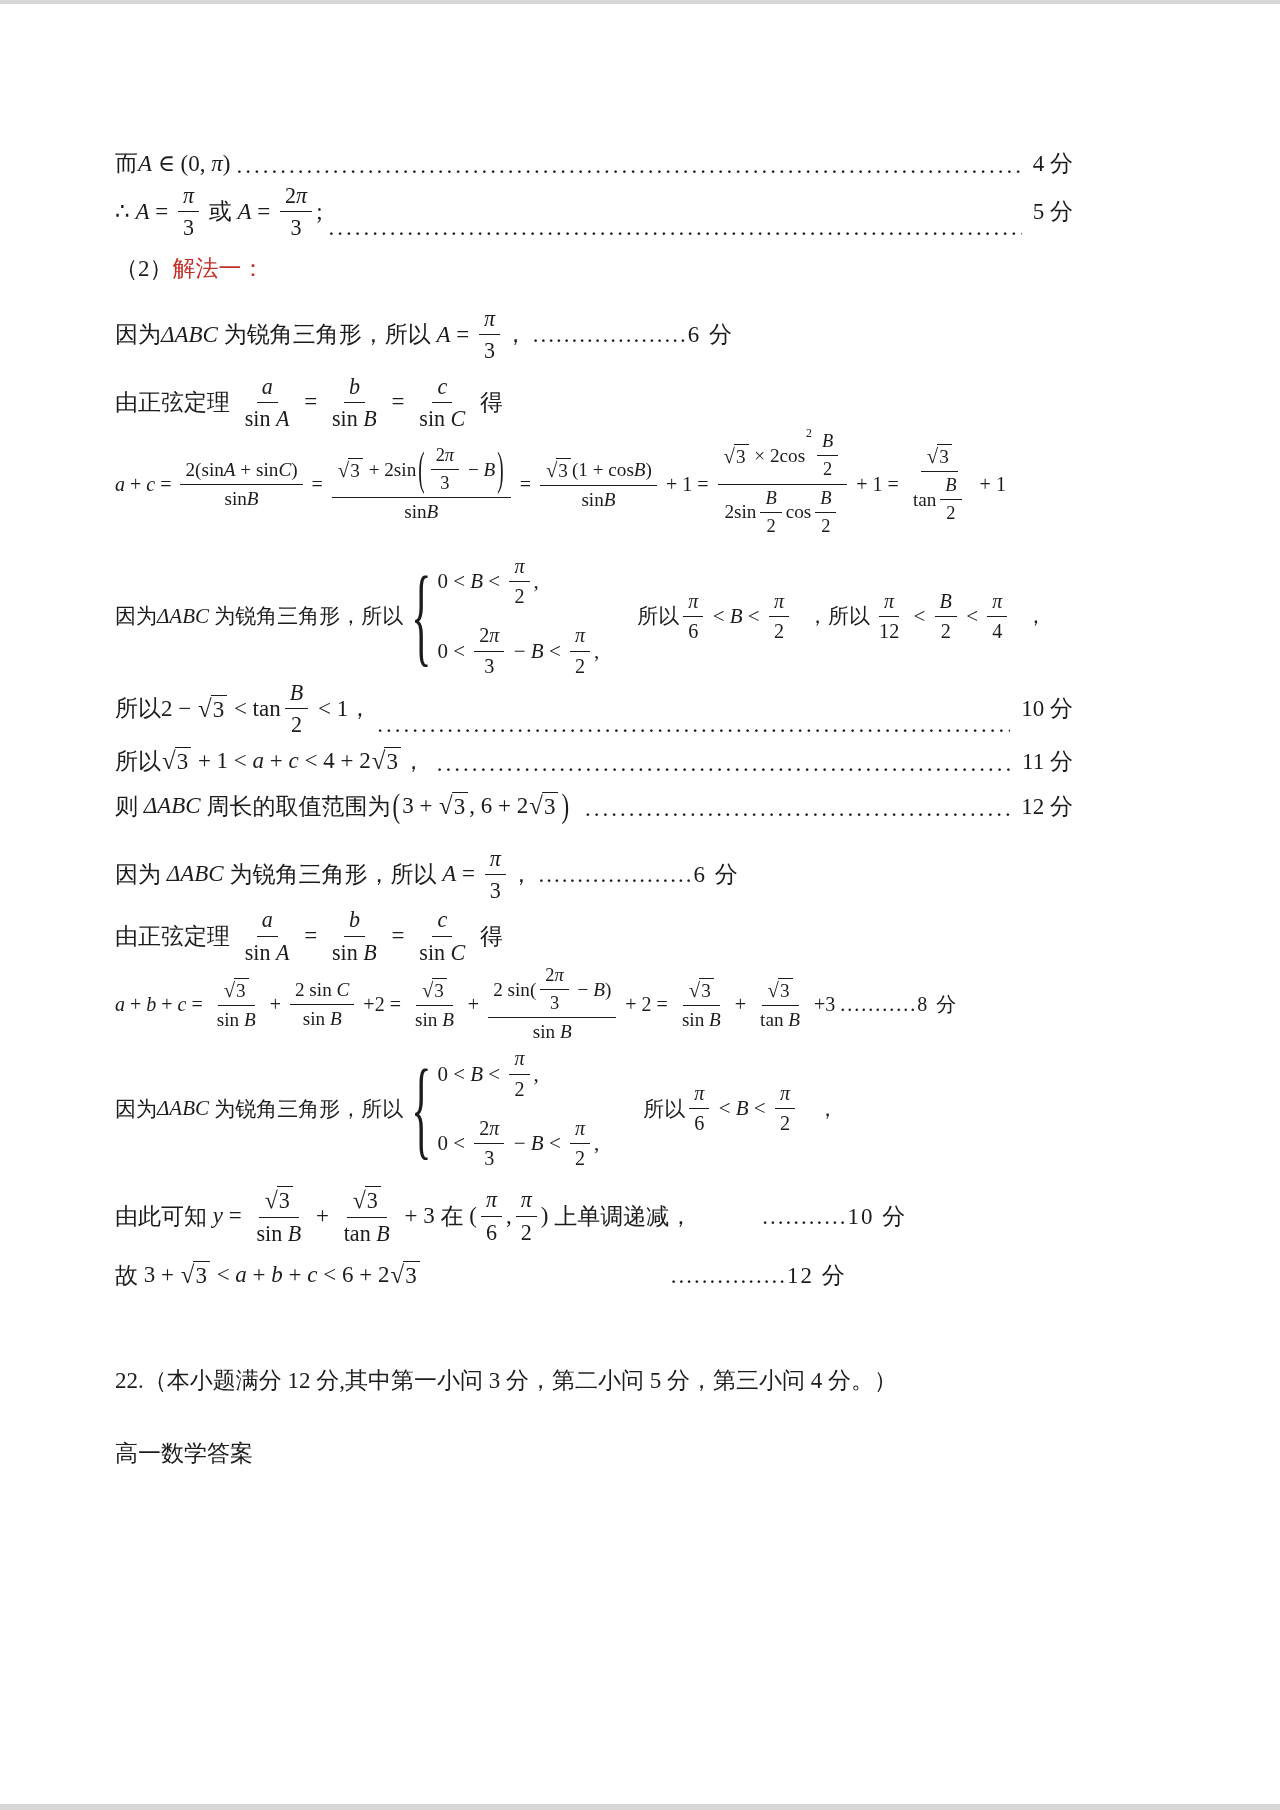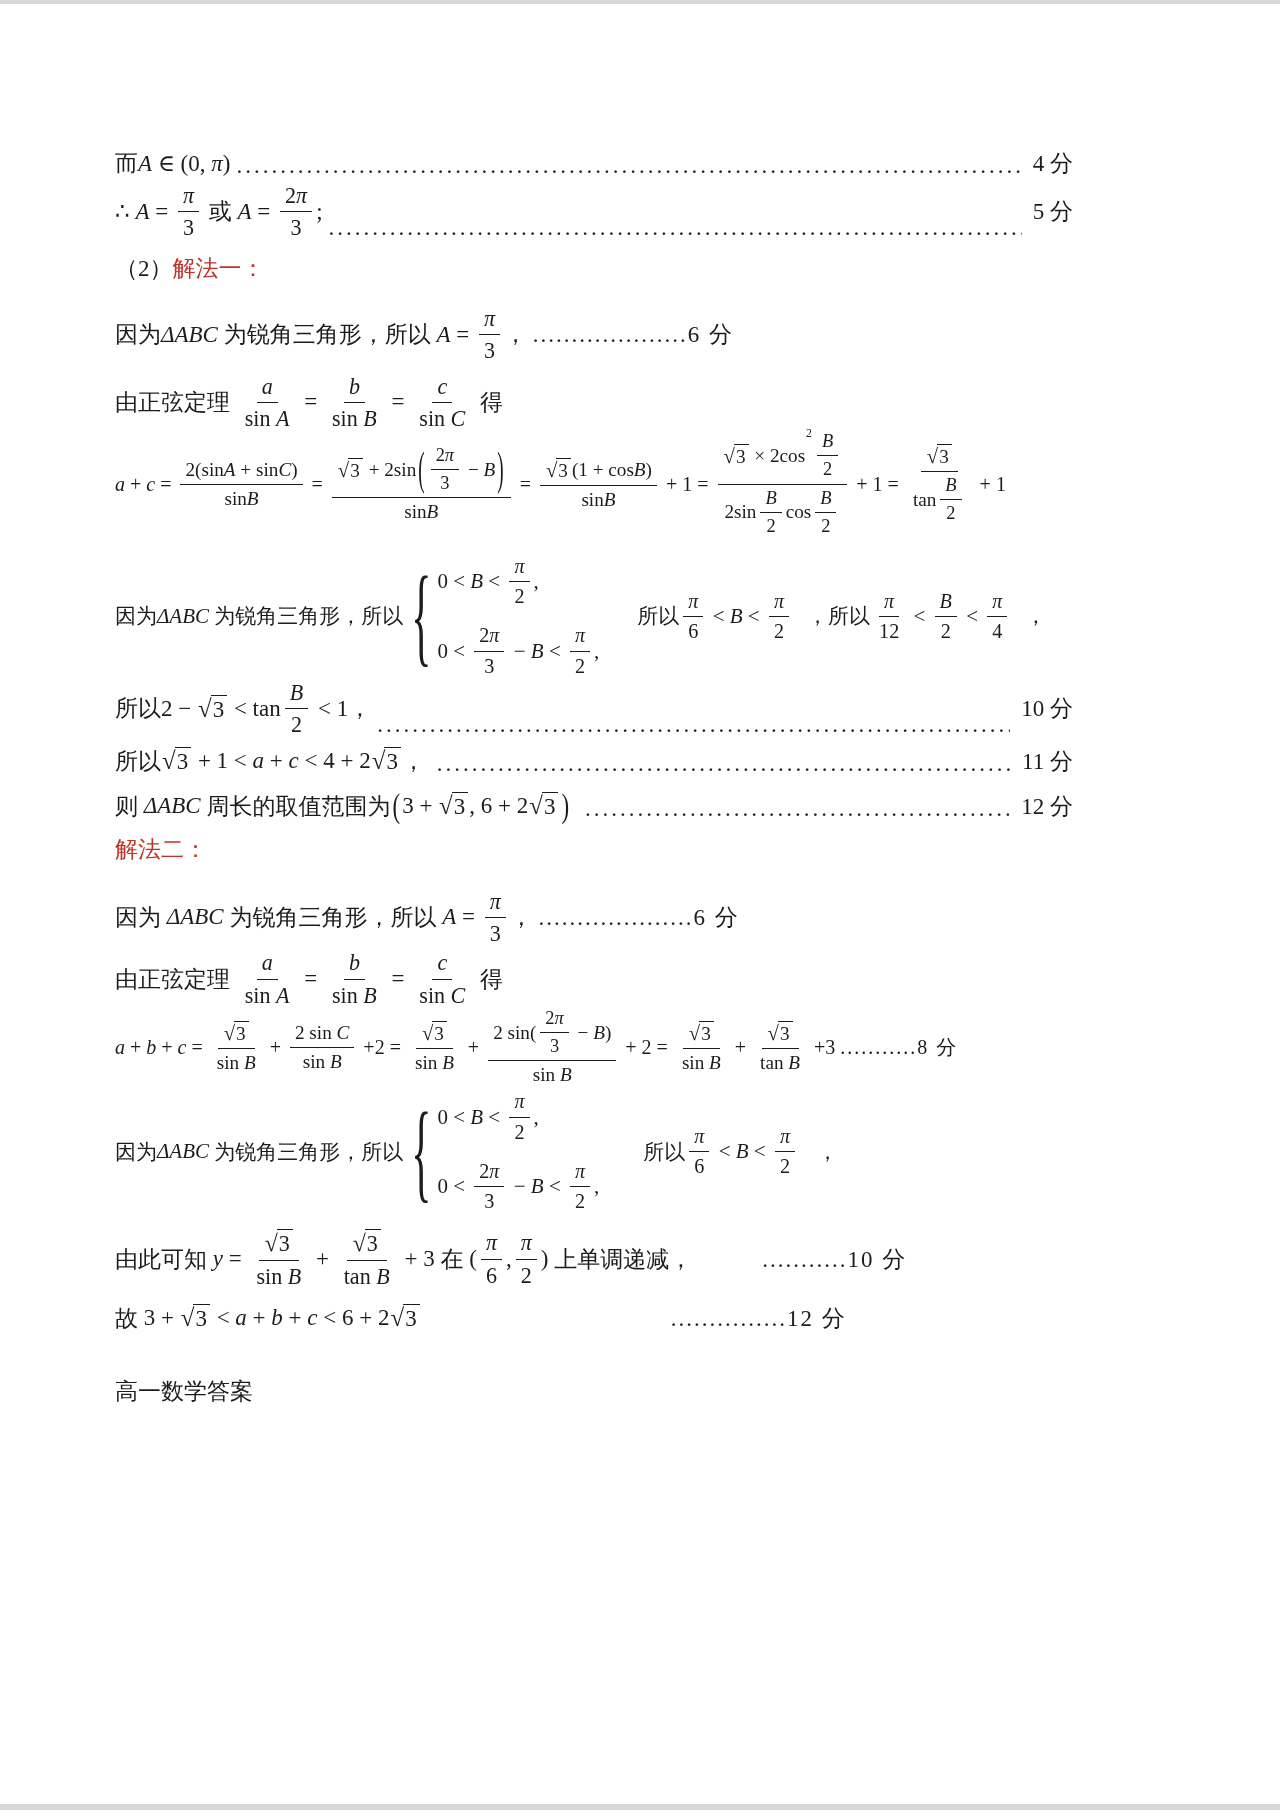--- a/index.html
+++ b/index.html
@@ -53,27 +53,27 @@
     <div class="line" style="margin-top: 8px; width: 958px;"><span class="tk-c">而</span><span class="tk-m">A</span><span class="tk-f"> ∈ (0, </span><span class="tk-m">π</span><span class="tk-f">)</span><span class="tk-lead">....................................................................................................................................................................................................................................................................</span><span class="tk-score">4 分</span></div>
     <div class="line" style="margin-top: 4px; width: 958px;"><span class="tk-f">∴ </span><span class="tk-m">A</span><span class="tk-f"> = </span><span class="tk-frac"><span class="tk-num"><span class="tk-m">π</span></span><span class="tk-den"><span class="tk-f">3</span></span></span><span class="tk-c"> 或 </span><span class="tk-m">A</span><span class="tk-f"> = </span><span class="tk-frac"><span class="tk-num"><span class="tk-f">2</span><span class="tk-m">π</span></span><span class="tk-den"><span class="tk-f">3</span></span></span><span class="tk-f">;</span><span class="tk-lead">....................................................................................................................................................................................................................................................................</span><span class="tk-score">5 分</span></div>
     <div class="line" style="margin-top: 12px;"><span class="tk-c">（2）</span><span class="tk-red">解法一：</span></div>
     <div class="line" style="margin-top: 22px;"><span class="tk-c">因为</span><span class="tk-m">ΔABC</span><span class="tk-c"> 为锐角三角形，所以 </span><span class="tk-m">A</span><span class="tk-f"> = </span><span class="tk-frac"><span class="tk-num"><span class="tk-m">π</span></span><span class="tk-den"><span class="tk-f">3</span></span></span><span class="tk-c">， </span><span class="tk-dots">....................6 分</span></div>
     <div class="line" style="margin-top: 10px;"><span class="tk-c">由正弦定理 </span><span class="tk-frac"><span class="tk-num"><span class="tk-m">a</span></span><span class="tk-den"><span class="tk-f">sin </span><span class="tk-m">A</span></span></span><span class="tk-f"> = </span><span class="tk-frac"><span class="tk-num"><span class="tk-m">b</span></span><span class="tk-den"><span class="tk-f">sin </span><span class="tk-m">B</span></span></span><span class="tk-f"> = </span><span class="tk-frac"><span class="tk-num"><span class="tk-m">c</span></span><span class="tk-den"><span class="tk-f">sin </span><span class="tk-m">C</span></span></span><span class="tk-c"> 得</span></div>
     <div class="line" style="margin-top: 0px; font-size: 20px;"><span class="tk-m">a</span><span class="tk-f"> + </span><span class="tk-m">c</span><span class="tk-f"> = </span><span class="tk-frac"><span class="tk-num"><span class="tk-f">2(sin</span><span class="tk-m">A</span><span class="tk-f"> + sin</span><span class="tk-m">C</span><span class="tk-f">)</span></span><span class="tk-den"><span class="tk-f">sin</span><span class="tk-m">B</span></span></span><span class="tk-f"> = </span><span class="tk-frac"><span class="tk-num"><span class="tk-sqrt"><span class="tk-rad">√</span><span class="tk-bar">3</span></span><span class="tk-f"> + 2sin</span><span class="tk-p" style="transform: scaleY(2.4);">(</span><span class="tk-frac"><span class="tk-num"><span class="tk-f">2</span><span class="tk-m">π</span></span><span class="tk-den"><span class="tk-f">3</span></span></span><span class="tk-f"> − </span><span class="tk-m">B</span><span class="tk-p" style="transform: scaleY(2.4);">)</span></span><span class="tk-den"><span class="tk-f">sin</span><span class="tk-m">B</span></span></span><span class="tk-f"> = </span><span class="tk-frac"><span class="tk-num"><span class="tk-sqrt"><span class="tk-rad">√</span><span class="tk-bar">3</span></span><span class="tk-f">(1 + cos</span><span class="tk-m">B</span><span class="tk-f">)</span></span><span class="tk-den"><span class="tk-f">sin</span><span class="tk-m">B</span></span></span><span class="tk-f"> + 1 = </span><span class="tk-frac"><span class="tk-num"><span class="tk-sqrt"><span class="tk-rad">√</span><span class="tk-bar">3</span></span><span class="tk-f"> × 2cos</span><span class="tk-sup">2</span><span class="tk-frac"><span class="tk-num"><span class="tk-m">B</span></span><span class="tk-den"><span class="tk-f">2</span></span></span></span><span class="tk-den"><span class="tk-f">2sin</span><span class="tk-frac"><span class="tk-num"><span class="tk-m">B</span></span><span class="tk-den"><span class="tk-f">2</span></span></span><span class="tk-f">cos</span><span class="tk-frac"><span class="tk-num"><span class="tk-m">B</span></span><span class="tk-den"><span class="tk-f">2</span></span></span></span></span><span class="tk-f"> + 1 = </span><span class="tk-frac"><span class="tk-num"><span class="tk-sqrt"><span class="tk-rad">√</span><span class="tk-bar">3</span></span></span><span class="tk-den"><span class="tk-f">tan</span><span class="tk-frac"><span class="tk-num"><span class="tk-m">B</span></span><span class="tk-den"><span class="tk-f">2</span></span></span></span></span><span class="tk-f"> + 1</span></div>
     <div class="line" style="margin-top: 18px; font-size: 21px;"><span class="tk-c">因为</span><span class="tk-m">ΔABC</span><span class="tk-c"> 为锐角三角形，所以</span><span class="tk-cases"><span class="tk-brace">{</span><span class="tk-col"><span class="tk-row"><span class="tk-f">0 &lt; </span><span class="tk-m">B</span><span class="tk-f"> &lt; </span><span class="tk-frac"><span class="tk-num"><span class="tk-m">π</span></span><span class="tk-den"><span class="tk-f">2</span></span></span><span class="tk-f">,</span></span><span class="tk-row"><span class="tk-f">0 &lt; </span><span class="tk-frac"><span class="tk-num"><span class="tk-f">2</span><span class="tk-m">π</span></span><span class="tk-den"><span class="tk-f">3</span></span></span><span class="tk-f"> − </span><span class="tk-m">B</span><span class="tk-f"> &lt; </span><span class="tk-frac"><span class="tk-num"><span class="tk-m">π</span></span><span class="tk-den"><span class="tk-f">2</span></span></span><span class="tk-f">,</span></span></span></span><span class="tk-gap" style="width: 34px;"></span><span class="tk-c">所以</span><span class="tk-frac"><span class="tk-num"><span class="tk-m">π</span></span><span class="tk-den"><span class="tk-f">6</span></span></span><span class="tk-f"> &lt; </span><span class="tk-m">B</span><span class="tk-f"> &lt; </span><span class="tk-frac"><span class="tk-num"><span class="tk-m">π</span></span><span class="tk-den"><span class="tk-f">2</span></span></span><span class="tk-gap" style="width: 14px;"></span><span class="tk-c">，所以</span><span class="tk-frac"><span class="tk-num"><span class="tk-m">π</span></span><span class="tk-den"><span class="tk-f">12</span></span></span><span class="tk-f"> &lt; </span><span class="tk-frac"><span class="tk-num"><span class="tk-m">B</span></span><span class="tk-den"><span class="tk-f">2</span></span></span><span class="tk-f"> &lt; </span><span class="tk-frac"><span class="tk-num"><span class="tk-m">π</span></span><span class="tk-den"><span class="tk-f">4</span></span></span><span class="tk-gap" style="width: 14px;"></span><span class="tk-c">，</span></div>
     <div class="line" style="margin-top: 2px; width: 958px;"><span class="tk-c">所以</span><span class="tk-f">2 − </span><span class="tk-sqrt"><span class="tk-rad">√</span><span class="tk-bar">3</span></span><span class="tk-f"> &lt; tan</span><span class="tk-frac"><span class="tk-num"><span class="tk-m">B</span></span><span class="tk-den"><span class="tk-f">2</span></span></span><span class="tk-f"> &lt; 1</span><span class="tk-c">，</span><span class="tk-lead">....................................................................................................................................................................................................................................................................</span><span class="tk-score">10 分</span></div>
     <div class="line" style="margin-top: 8px; width: 958px;"><span class="tk-c">所以</span><span class="tk-sqrt"><span class="tk-rad">√</span><span class="tk-bar">3</span></span><span class="tk-f"> + 1 &lt; </span><span class="tk-m">a</span><span class="tk-f"> + </span><span class="tk-m">c</span><span class="tk-f"> &lt; 4 + 2</span><span class="tk-sqrt"><span class="tk-rad">√</span><span class="tk-bar">3</span></span><span class="tk-c">， </span><span class="tk-lead">....................................................................................................................................................................................................................................................................</span><span class="tk-score">11 分</span></div>
     <div class="line" style="margin-top: 14px; width: 958px;"><span class="tk-c">则 </span><span class="tk-m">ΔABC</span><span class="tk-c"> 周长的取值范围为</span><span class="tk-p" style="transform: scaleY(1.5);">(</span><span class="tk-f">3 + </span><span class="tk-sqrt"><span class="tk-rad">√</span><span class="tk-bar">3</span></span><span class="tk-f">, 6 + 2</span><span class="tk-sqrt"><span class="tk-rad">√</span><span class="tk-bar">3</span></span><span class="tk-p" style="transform: scaleY(1.5);">)</span><span class="tk-gap" style="width: 8px;"></span><span class="tk-lead">....................................................................................................................................................................................................................................................................</span><span class="tk-score">12 分</span></div>
-    <div class="line" style="margin-top: 12px;"><span class="tk-red">解法二：</span></div>
     <div class="line" style="margin-top: 24px;"><span class="tk-c">因为 </span><span class="tk-m">ΔABC</span><span class="tk-c"> 为锐角三角形，所以 </span><span class="tk-m">A</span><span class="tk-f"> = </span><span class="tk-frac"><span class="tk-num"><span class="tk-m">π</span></span><span class="tk-den"><span class="tk-f">3</span></span></span><span class="tk-c">， </span><span class="tk-dots">....................6 分</span></div>
     <div class="line" style="margin-top: 4px;"><span class="tk-c">由正弦定理 </span><span class="tk-frac"><span class="tk-num"><span class="tk-m">a</span></span><span class="tk-den"><span class="tk-f">sin </span><span class="tk-m">A</span></span></span><span class="tk-f"> = </span><span class="tk-frac"><span class="tk-num"><span class="tk-m">b</span></span><span class="tk-den"><span class="tk-f">sin </span><span class="tk-m">B</span></span></span><span class="tk-f"> = </span><span class="tk-frac"><span class="tk-num"><span class="tk-m">c</span></span><span class="tk-den"><span class="tk-f">sin </span><span class="tk-m">C</span></span></span><span class="tk-c"> 得</span></div>
     <div class="line" style="margin-top: 0px; font-size: 20px;"><span class="tk-m">a</span><span class="tk-f"> + </span><span class="tk-m">b</span><span class="tk-f"> + </span><span class="tk-m">c</span><span class="tk-f"> = </span><span class="tk-frac"><span class="tk-num"><span class="tk-sqrt"><span class="tk-rad">√</span><span class="tk-bar">3</span></span></span><span class="tk-den"><span class="tk-f">sin </span><span class="tk-m">B</span></span></span><span class="tk-f"> + </span><span class="tk-frac"><span class="tk-num"><span class="tk-f">2 sin </span><span class="tk-m">C</span></span><span class="tk-den"><span class="tk-f">sin </span><span class="tk-m">B</span></span></span><span class="tk-f"> +2 = </span><span class="tk-frac"><span class="tk-num"><span class="tk-sqrt"><span class="tk-rad">√</span><span class="tk-bar">3</span></span></span><span class="tk-den"><span class="tk-f">sin </span><span class="tk-m">B</span></span></span><span class="tk-f"> + </span><span class="tk-frac"><span class="tk-num"><span class="tk-f">2 sin(</span><span class="tk-frac"><span class="tk-num"><span class="tk-f">2</span><span class="tk-m">π</span></span><span class="tk-den"><span class="tk-f">3</span></span></span><span class="tk-f"> − </span><span class="tk-m">B</span><span class="tk-f">)</span></span><span class="tk-den"><span class="tk-f">sin </span><span class="tk-m">B</span></span></span><span class="tk-f"> + 2 = </span><span class="tk-frac"><span class="tk-num"><span class="tk-sqrt"><span class="tk-rad">√</span><span class="tk-bar">3</span></span></span><span class="tk-den"><span class="tk-f">sin </span><span class="tk-m">B</span></span></span><span class="tk-f"> + </span><span class="tk-frac"><span class="tk-num"><span class="tk-sqrt"><span class="tk-rad">√</span><span class="tk-bar">3</span></span></span><span class="tk-den"><span class="tk-f">tan </span><span class="tk-m">B</span></span></span><span class="tk-f"> +3 </span><span class="tk-dots">...........8 分</span></div>
     <div class="line" style="margin-top: 4px; font-size: 21px;"><span class="tk-c">因为</span><span class="tk-m">ΔABC</span><span class="tk-c"> 为锐角三角形，所以</span><span class="tk-cases"><span class="tk-brace">{</span><span class="tk-col"><span class="tk-row"><span class="tk-f">0 &lt; </span><span class="tk-m">B</span><span class="tk-f"> &lt; </span><span class="tk-frac"><span class="tk-num"><span class="tk-m">π</span></span><span class="tk-den"><span class="tk-f">2</span></span></span><span class="tk-f">,</span></span><span class="tk-row"><span class="tk-f">0 &lt; </span><span class="tk-frac"><span class="tk-num"><span class="tk-f">2</span><span class="tk-m">π</span></span><span class="tk-den"><span class="tk-f">3</span></span></span><span class="tk-f"> − </span><span class="tk-m">B</span><span class="tk-f"> &lt; </span><span class="tk-frac"><span class="tk-num"><span class="tk-m">π</span></span><span class="tk-den"><span class="tk-f">2</span></span></span><span class="tk-f">,</span></span></span></span><span class="tk-gap" style="width: 40px;"></span><span class="tk-c">所以</span><span class="tk-frac"><span class="tk-num"><span class="tk-m">π</span></span><span class="tk-den"><span class="tk-f">6</span></span></span><span class="tk-f"> &lt; </span><span class="tk-m">B</span><span class="tk-f"> &lt; </span><span class="tk-frac"><span class="tk-num"><span class="tk-m">π</span></span><span class="tk-den"><span class="tk-f">2</span></span></span><span class="tk-gap" style="width: 18px;"></span><span class="tk-c">，</span></div>
     <div class="line" style="margin-top: 16px;"><span class="tk-c">由此可知 </span><span class="tk-m">y</span><span class="tk-f"> = </span><span class="tk-frac"><span class="tk-num"><span class="tk-sqrt"><span class="tk-rad">√</span><span class="tk-bar">3</span></span></span><span class="tk-den"><span class="tk-f">sin </span><span class="tk-m">B</span></span></span><span class="tk-f"> + </span><span class="tk-frac"><span class="tk-num"><span class="tk-sqrt"><span class="tk-rad">√</span><span class="tk-bar">3</span></span></span><span class="tk-den"><span class="tk-f">tan </span><span class="tk-m">B</span></span></span><span class="tk-f"> + 3 </span><span class="tk-c">在 </span><span class="tk-f">(</span><span class="tk-frac"><span class="tk-num"><span class="tk-m">π</span></span><span class="tk-den"><span class="tk-f">6</span></span></span><span class="tk-f">,</span><span class="tk-frac"><span class="tk-num"><span class="tk-m">π</span></span><span class="tk-den"><span class="tk-f">2</span></span></span><span class="tk-f">) </span><span class="tk-c">上单调递减，</span><span class="tk-gap" style="width: 70px;"></span><span class="tk-dots">...........10 分</span></div>
     <div class="line" style="margin-top: 14px;"><span class="tk-c">故 </span><span class="tk-f">3 + </span><span class="tk-sqrt"><span class="tk-rad">√</span><span class="tk-bar">3</span></span><span class="tk-f"> &lt; </span><span class="tk-m">a</span><span class="tk-f"> + </span><span class="tk-m">b</span><span class="tk-f"> + </span><span class="tk-m">c</span><span class="tk-f"> &lt; 6 + 2</span><span class="tk-sqrt"><span class="tk-rad">√</span><span class="tk-bar">3</span></span><span class="tk-gap" style="width: 250px;"></span><span class="tk-dots">...............12 分</span></div>
+    <div class="line" style="margin-top: 74px;"><span class="tk-c">22.（本小题满分 12 分,其中第一小问 3 分，第二小问 5 分，第三小问 4 分。）</span></div>
   </div>
 
 <div class="footer">
   <span class="f-left">高一数学答案</span>
   <span class="f-right"></span>
 </div>
 
 <div class="edge-bottom"></div>
 
 </body></html>

